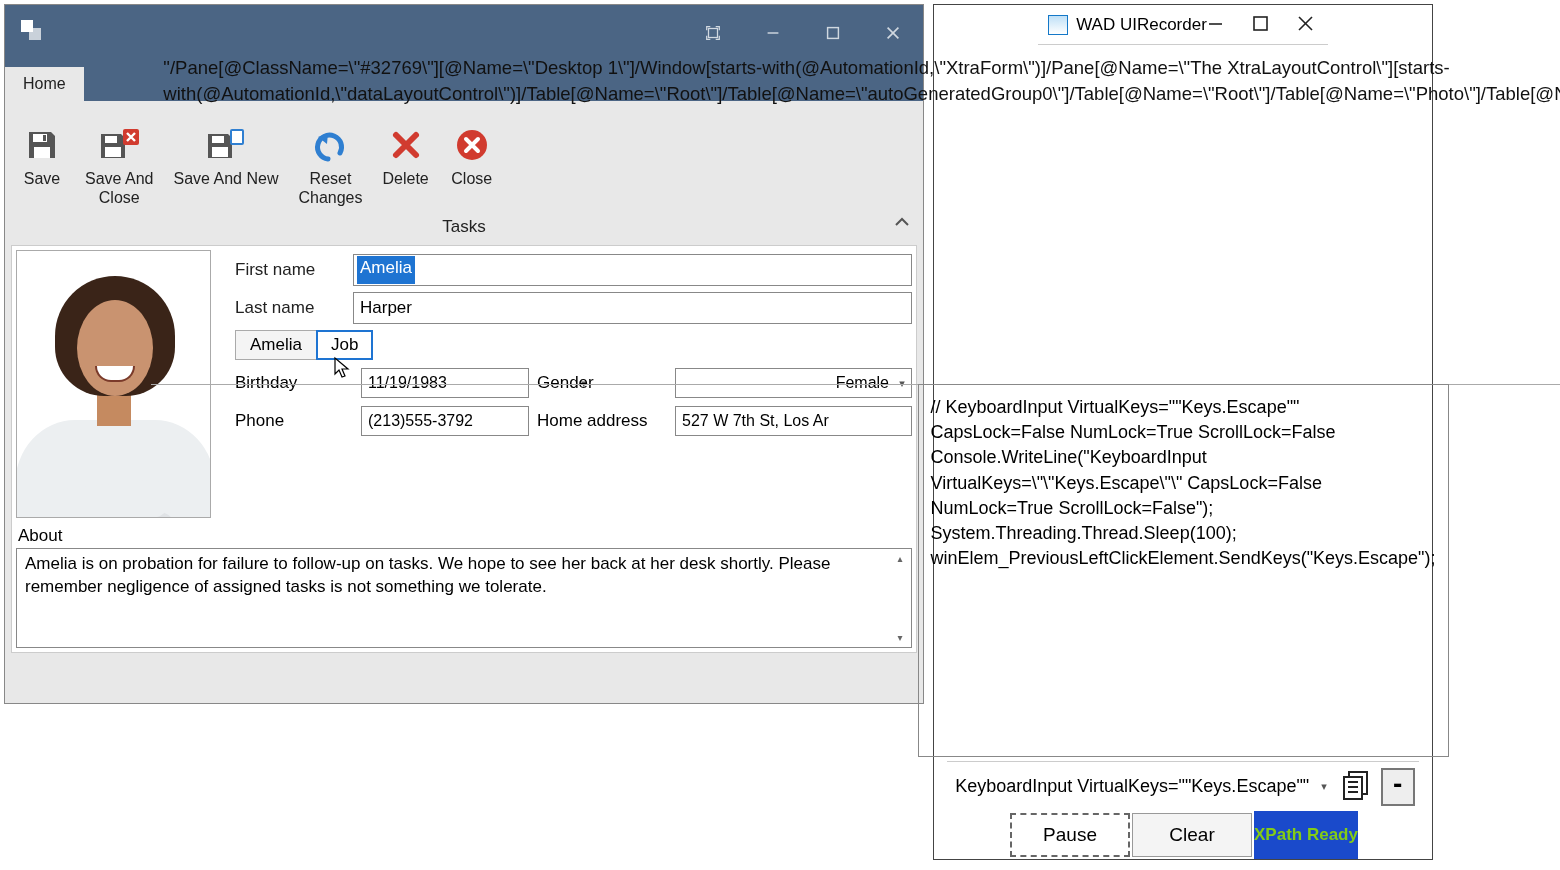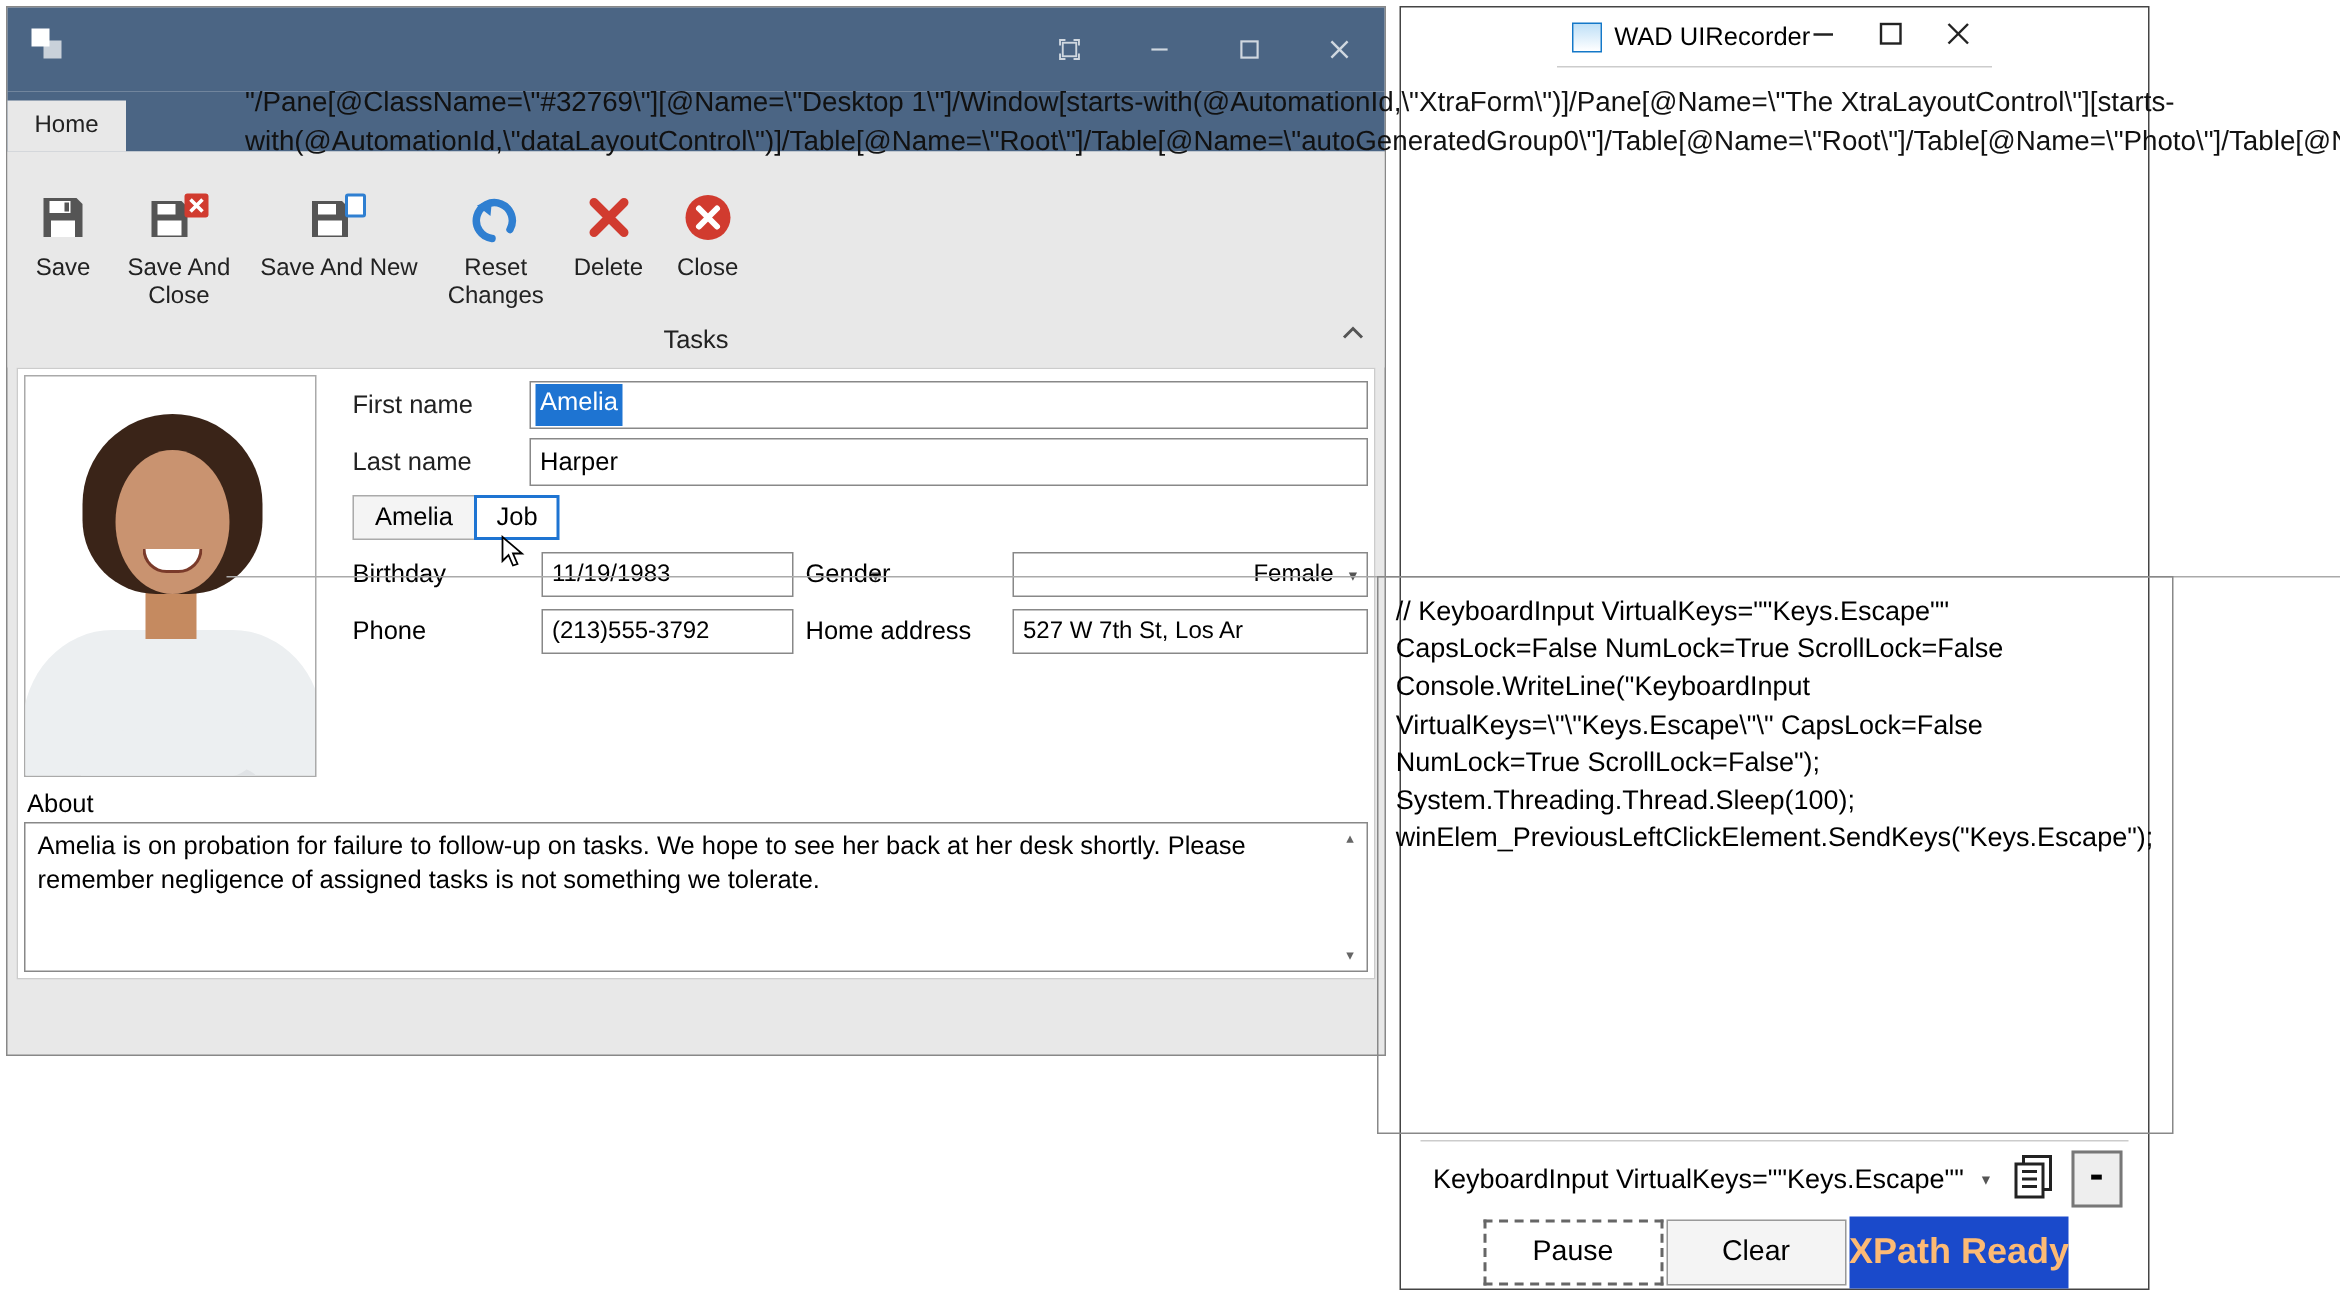--- a/index.html
+++ b/index.html
@@ -87,21 +87,21 @@
   
   .status-row { display:flex; align-items:center; padding: 2px 4px; gap:4px; border-top: 1px solid #ccc;}
   .status-text { flex:1; font-size:18px; padding:6px 4px; white-space:nowrap; overflow:hidden; text-overflow:ellipsis;}
   .status-chev { font-size:11px; color:#555; padding:0 4px; cursor:pointer;}
   .copy-icon { cursor:pointer; padding:4px;}
   .minus-btn { width:34px; height:38px; border:2px solid #777; display:flex; align-items:flex-end; justify-content:center; font-size:28px; font-weight:bold; cursor:pointer; line-height:1; padding-bottom:6px; background:#eee;}
   
   .bottom-row { display:flex; height:48px;}
   .pause-btn { width:120px; display:flex; align-items:center; justify-content:center; font-size:19px; border:2px dashed #666; margin:2px; cursor:pointer;}
   .clear-btn { width:120px; display:flex; align-items:center; justify-content:center; font-size:19px; border:1px solid #999; margin:2px 2px 2px 0; cursor:pointer; background:#f4f4f4;}
-  .xpath-ready { flex:1; display:flex; align-items:center; justify-content:center; font-size:24px; font-weight:600; color:#fdba74; background:#1a4acb; cursor:pointer;}
+  .xpath-ready { flex:1; display:flex; align-items:center; justify-content:center; font-size:17px; font-weight:600; color:#84cc16; background:#1a4acb; cursor:pointer;}
 </style>
 </head>
 <body>
 
 <div class="main-window">
   <div class="titlebar">
     <div class="titlebar-left">
       <span class="app-icon">
         <svg viewBox="0 0 32 32">
             <rect x="4" y="4" width="12" height="12" fill="#fff"></rect>

